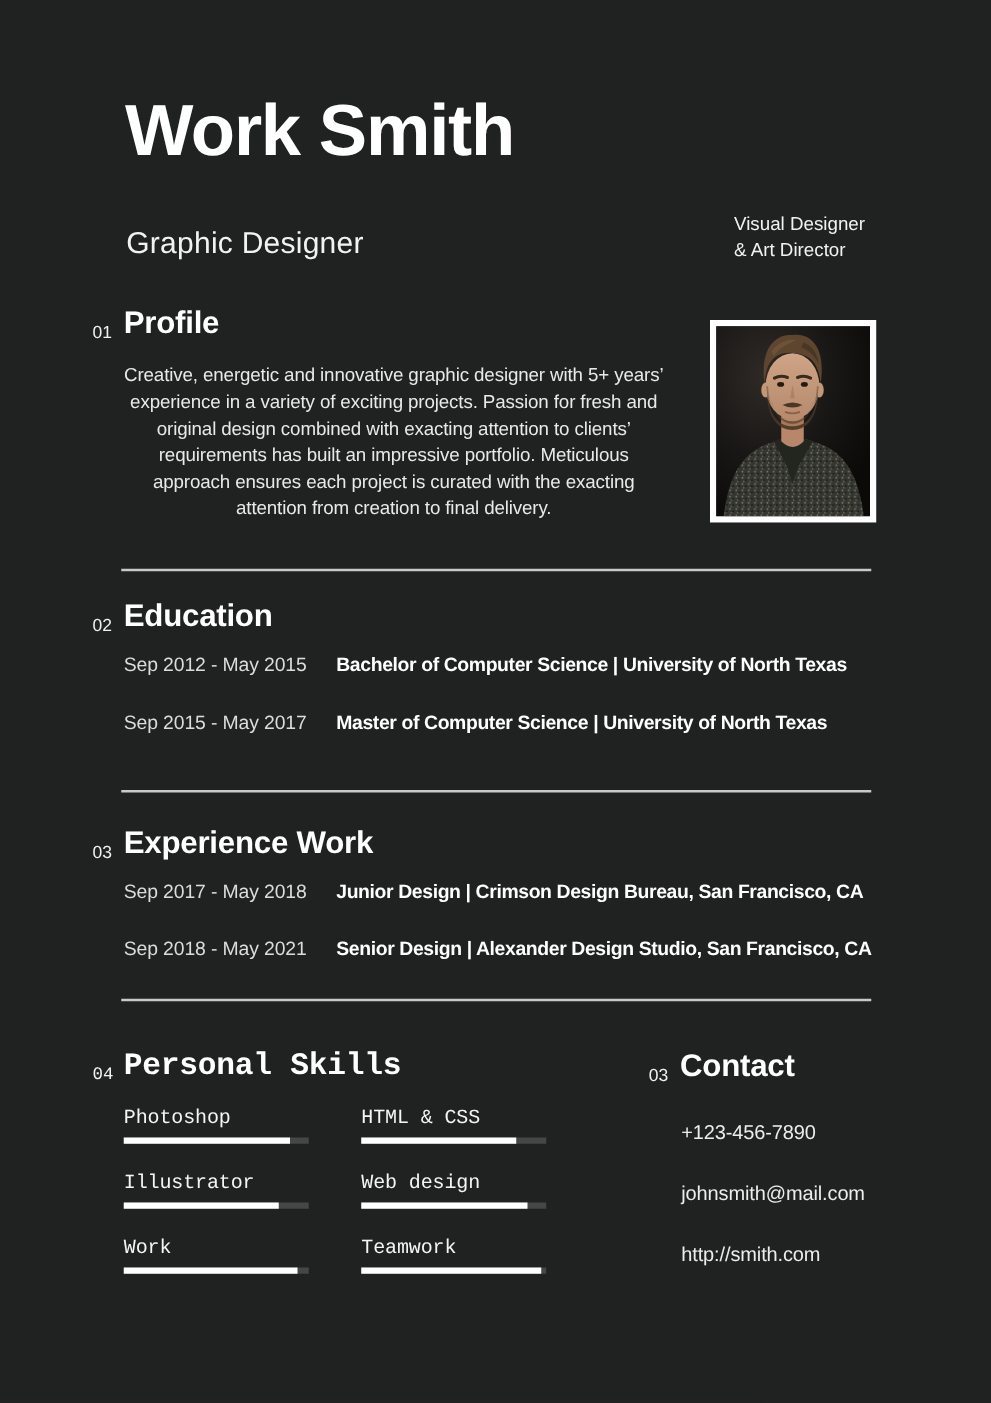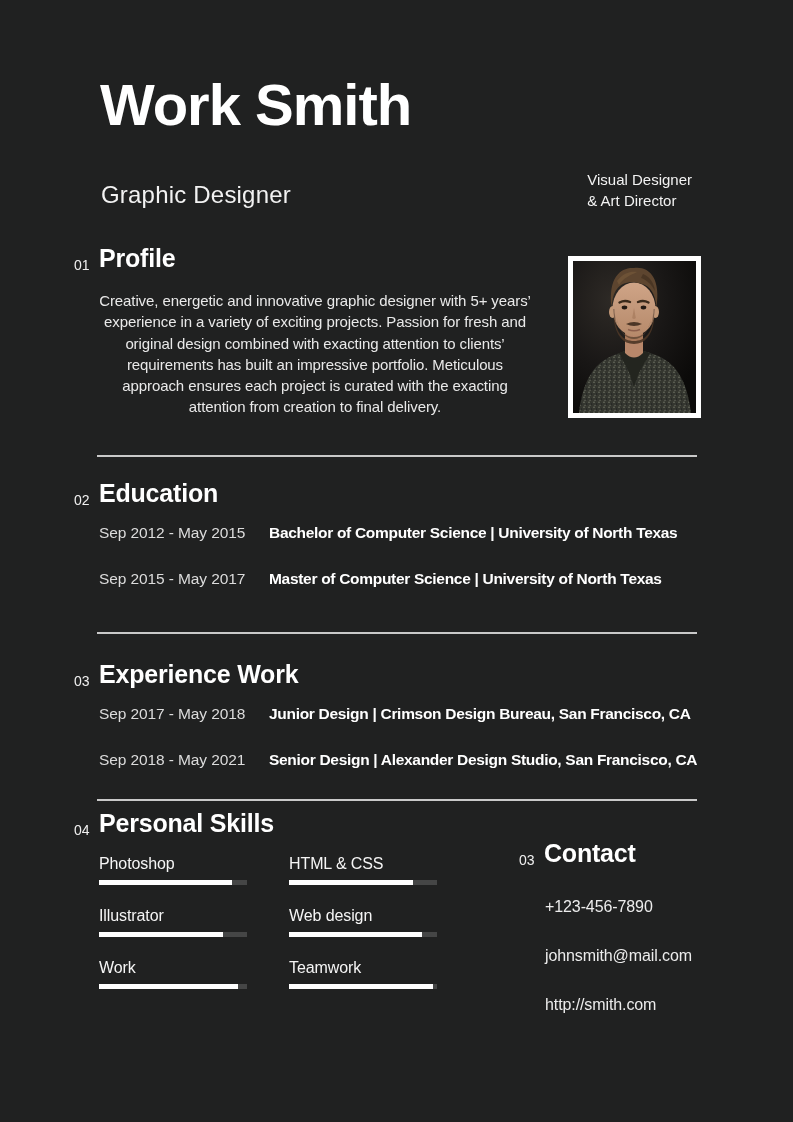--- a/index.html
+++ b/index.html
@@ -151,21 +151,21 @@
       </div>
       <div class="t-row">
         <span class="t-dates">Sep 2018 - May 2021</span>
         <span class="t-desc">Senior Design | Alexander Design Studio, San Francisco, CA</span>
       </div>
     </div>
   </div>
 
   <div class="divider" style="top:799px;"></div>
 
-  <div class="section" style="top:808px;width:460px;">
+  <div class="section" style="top:838px;width:460px;font-family:Liberation Mono, monospace;">
     <div class="sec-head">
       <span class="sec-num">04</span>
       <span class="sec-title">Personal Skills</span>
     </div>
     <div class="skills-grid">
       <div class="skill-col">
         <div class="skill-item">
           <div class="skill-label">Photoshop</div>
           <div class="skill-bar">
               <div class="skill-fill" style="width: 90%;"></div>

